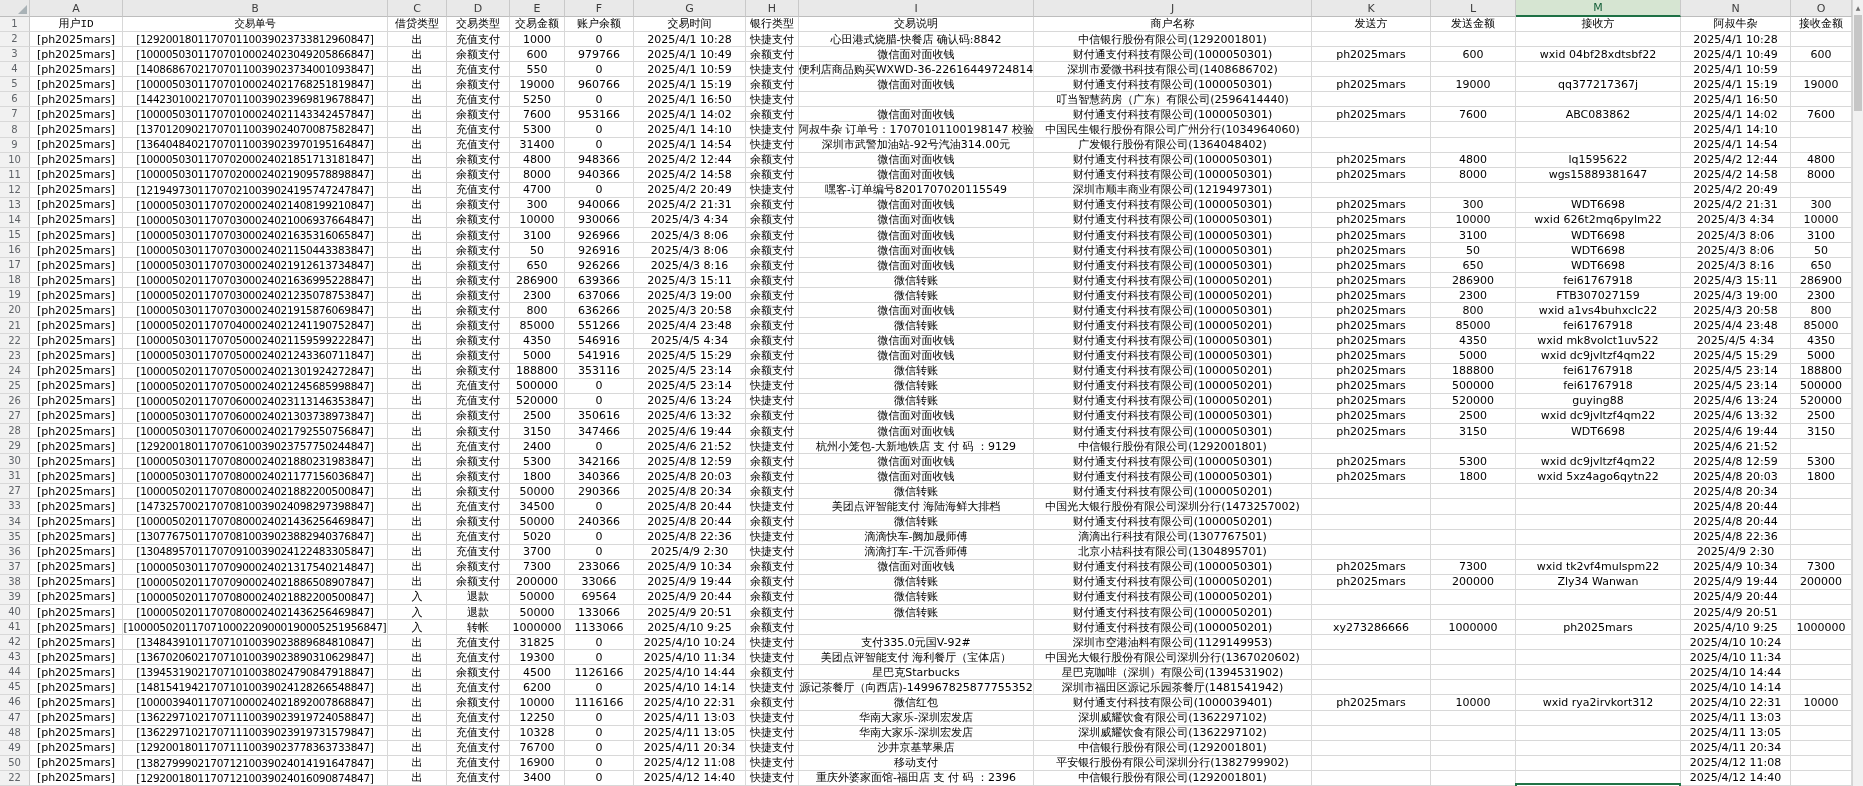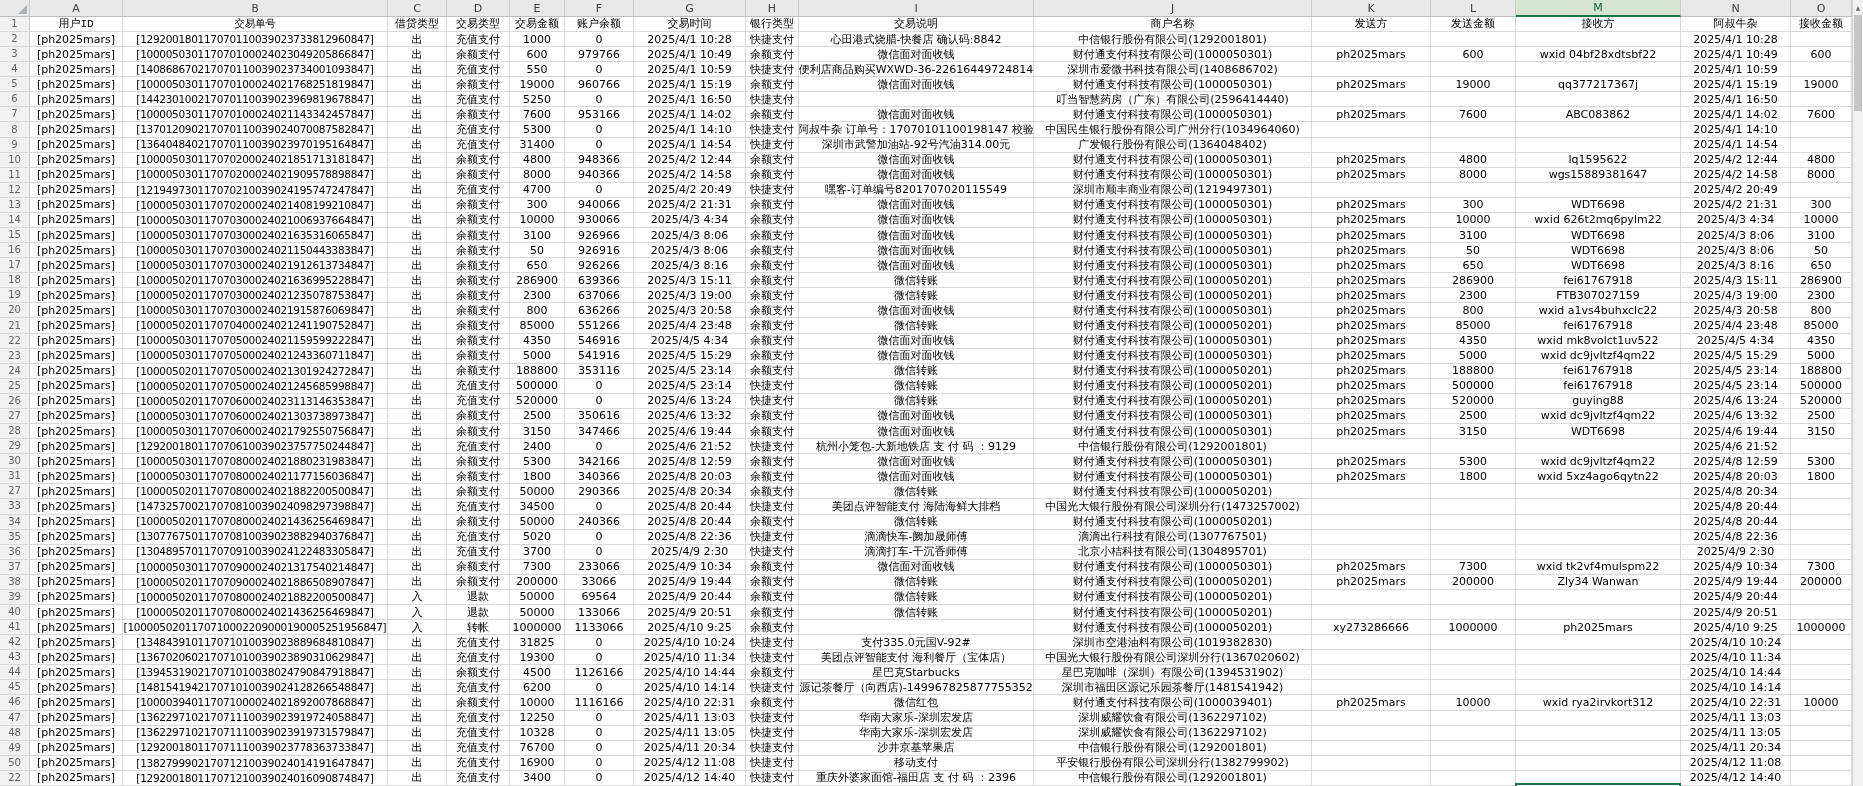--- a/index.html
+++ b/index.html
@@ -798,21 +798,21 @@
         <div class="rownum">42</div>
         <div class="cell c0">[ph2025mars]</div>
         <div class="cell c1">[134843910117071010039023889684810847]</div>
         <div class="cell c2">出</div>
         <div class="cell c3">充值支付</div>
         <div class="cell c4">31825</div>
         <div class="cell c5">0</div>
         <div class="cell c6">2025/4/10 10:24</div>
         <div class="cell c7">快捷支付</div>
         <div class="cell c8">支付335.0元国V-92#</div>
-        <div class="cell c9">深圳市空港油料有限公司(1019382830)</div>
+        <div class="cell c9">深圳市空港油料有限公司(1129149953)</div>
         <div class="cell c10"></div>
         <div class="cell c11"></div>
         <div class="cell c12"></div>
         <div class="cell c13">2025/4/10 10:24</div>
         <div class="cell c14"></div>
       </div>
       <div class="row drow">
         <div class="rownum">43</div>
         <div class="cell c0">[ph2025mars]</div>
         <div class="cell c1">[136702060217071010039023890310629847]</div>

